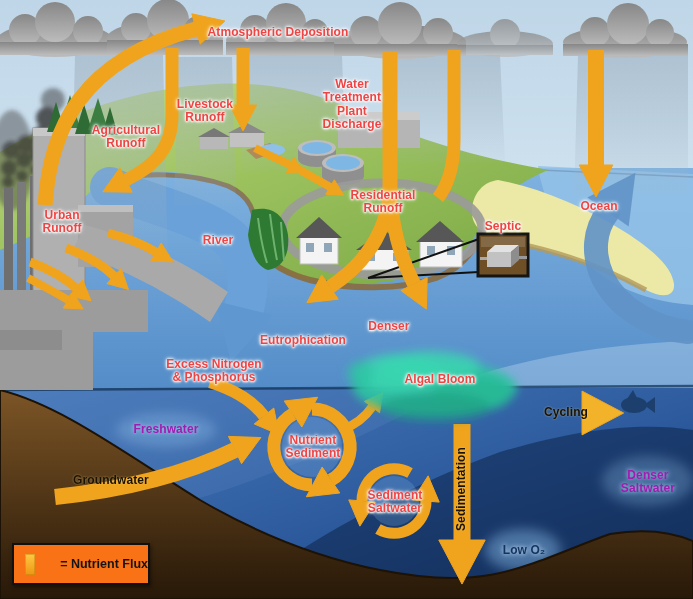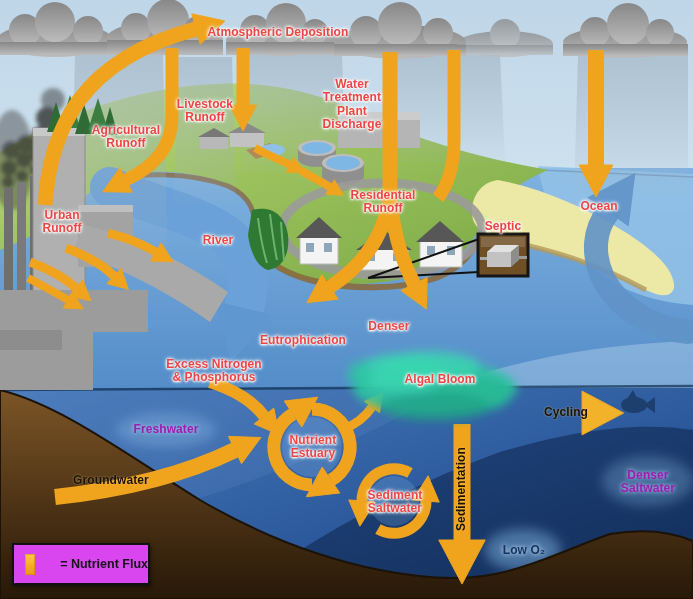--- a/index.html
+++ b/index.html
@@ -7,21 +7,21 @@
        font-family:"Liberation Sans","DejaVu Sans",sans-serif;background:#fff}
   .stage{position:absolute;left:0;top:0;width:693px;height:599px}
   .lbl{position:absolute;transform:translate(-50%,-50%);font-size:12px;font-weight:700;
        color:#ef4444;text-align:center;line-height:1.12;white-space:pre-line;
        text-shadow:0 0 3px #fff,0 0 3px #fff,0 0 5px #fff,0 1px 2px rgba(255,255,255,.9);
        pointer-events:none;letter-spacing:.1px}
   .lbl.light{color:#a21caf;text-shadow:0 0 4px rgba(170,205,240,.95),0 0 7px rgba(120,170,220,.85)}
   .lbl.navy{color:#14345f;text-shadow:0 0 4px rgba(185,215,245,.9),0 0 6px rgba(185,215,245,.8)}
   .lbl.onflux{color:#1a1200;text-shadow:0 0 2px rgba(255,220,140,.6)}
   .lbl.rot{transform:translate(-50%,-50%) rotate(-90deg)}
-  .legend-box{position:absolute;left:12px;top:543px;width:138px;height:42px;background:#d946ef;
+  .legend-box{position:absolute;left:12px;top:543px;width:138px;height:42px;background:#f97316;
        border:2px solid #101010;box-shadow:1px 2px 4px rgba(0,0,0,.45);
        display:flex;align-items:center;gap:25px;padding-left:11px;box-sizing:border-box}
   .legend-swatch{width:40px;height:21px;background:linear-gradient(180deg,#ffc844,#ee9612);
        box-shadow:inset 0 0 0 1px rgba(180,120,10,.4)}
   .legend-text{font-size:12.5px;font-weight:700;color:#141414;white-space:nowrap}
 </style>
 </head>
 <body>
 
 <svg class="stage" viewBox="0 0 693 599" xmlns="http://www.w3.org/2000/svg">
@@ -347,21 +347,21 @@
 <div class="lbl" style="left:503px;top:227px">Septic</div>
 <div class="lbl" style="left:599px;top:207px">Ocean</div>
 <div class="lbl" style="left:389px;top:327px">Denser</div>
 <div class="lbl" style="left:303px;top:341px">Eutrophication</div>
 <div class="lbl" style="left:214px;top:371px">Excess Nitrogen
 &amp; Phosphorus</div>
 <div class="lbl" style="left:440px;top:380px">Algal Bloom</div>
 <div class="lbl light" style="left:166px;top:430px">Freshwater</div>
 <div class="lbl onflux" style="left:111px;top:481px">Groundwater</div>
 <div class="lbl" style="left:313px;top:447px">Nutrient
-Estuary</div>
+Sediment</div>
 <div class="lbl" style="left:395px;top:502px">Sediment
 Saltwater</div>
 <div class="lbl onflux rot" style="left:462px;top:489px">Sedimentation</div>
 <div class="lbl onflux" style="left:566px;top:413px">Cycling</div>
 <div class="lbl light" style="left:648px;top:482px">Denser
 Saltwater</div>
 <div class="lbl navy" style="left:524px;top:551px">Low O₂</div>
 
 <div class="legend-box">
   <div class="legend-swatch"></div>

